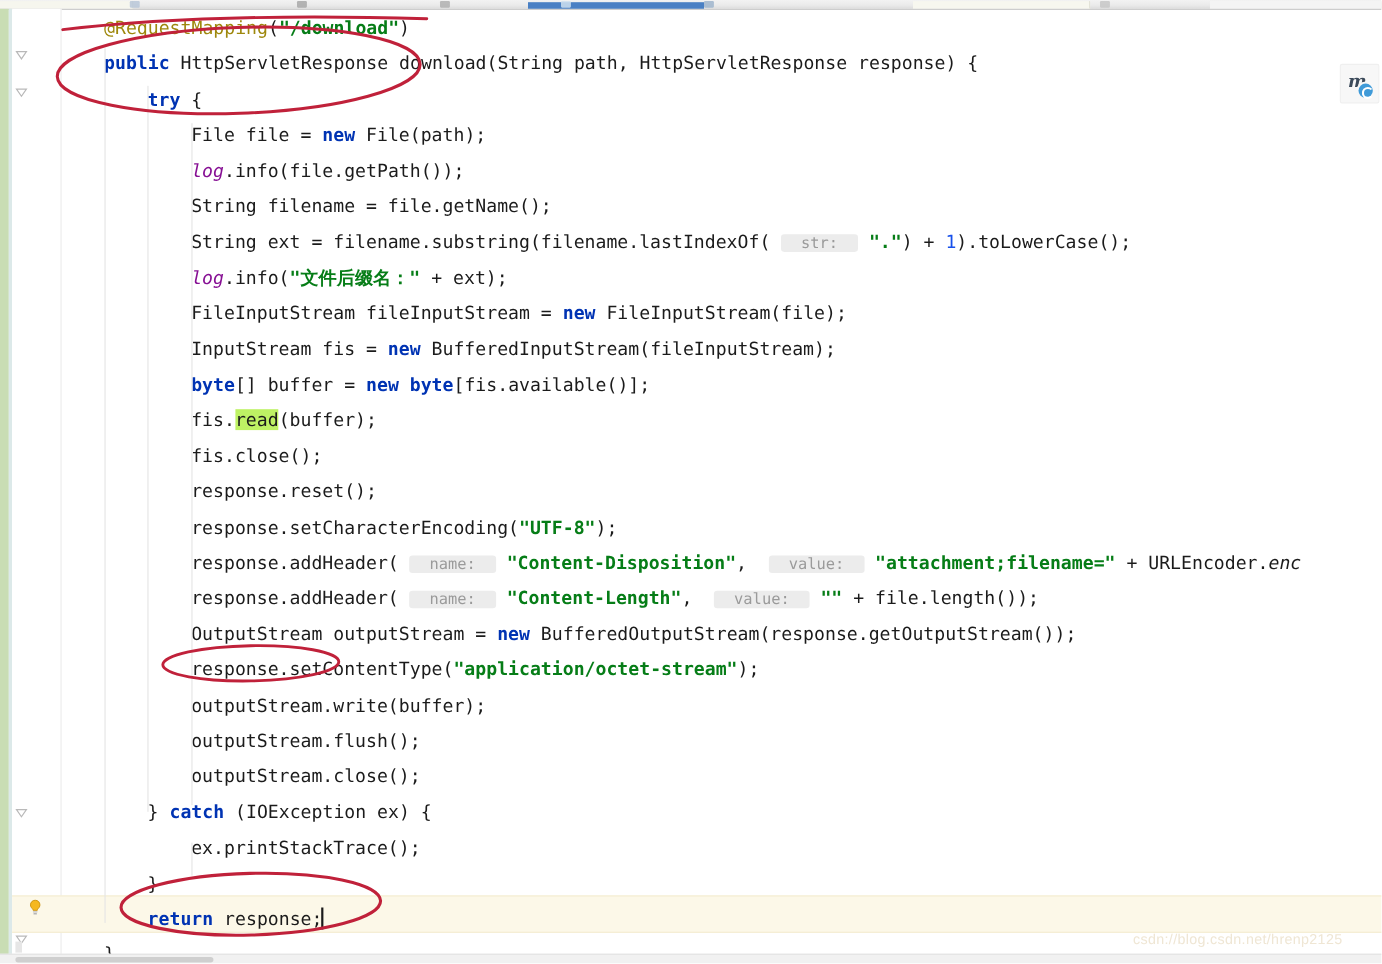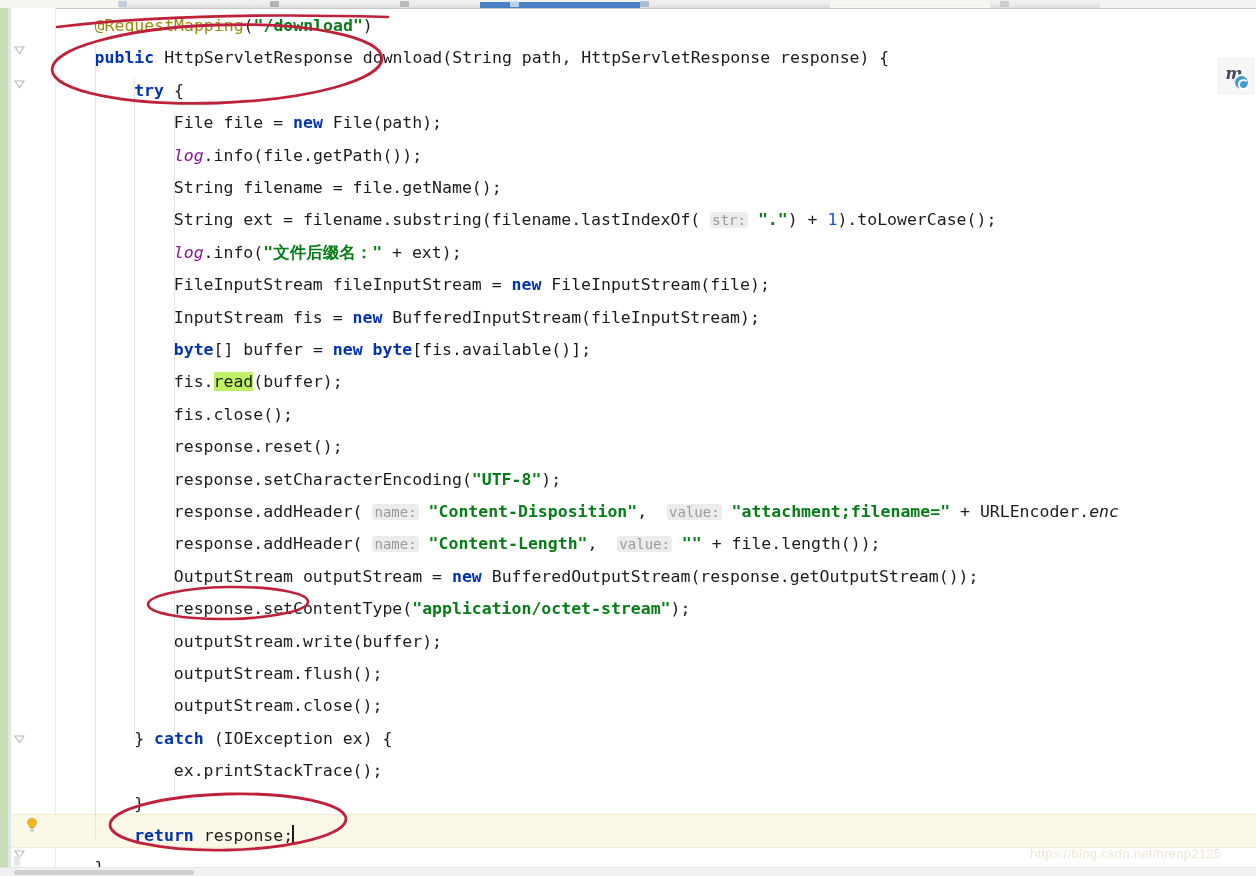--- a/index.html
+++ b/index.html
@@ -121,21 +121,21 @@
   .num     { color: #1750eb; }
   .anno    { color: #9e880d; }
   .fld     { color: #871094; font-style: italic; }
   .statmeth{ font-style: italic; }
   .plain   { color: #1b1b1b; }
   .hint    {
     color: #9a9a9a;
     background: #ececec;
     border-radius: 3px;
     font-size: 14px;
-    padding: 0 2px;
+    padding: 0 18px;
   }
   .ident-hl {
     background: #bef264;
   }
 
   
   .current-line {
     position: absolute;
     left: 11px;
     width: 1245px;
@@ -303,20 +303,20 @@
 
       <ellipse cx="228" cy="822" rx="118" ry="28" fill="none" stroke="#c0213a" stroke-width="2.8" transform="rotate(-1.5 228 822)"></ellipse>
     </svg>
   </div>
 
   <div class="maven-icon">
     <span class="m-glyph">m</span>
     <span class="sync-badge"></span>
   </div>
 
-  <div class="watermark">https://blog.csdn.net/hrenp2125</div>
+  <div class="watermark">csdn://blog.csdn.net/hrenp2125</div>
 
   <div class="gutter-bottom-mark"></div>
   <div class="bottom-strip">
     <div class="bottom-thumb"></div>
   </div>
 
 </div>
 
 </body></html>

